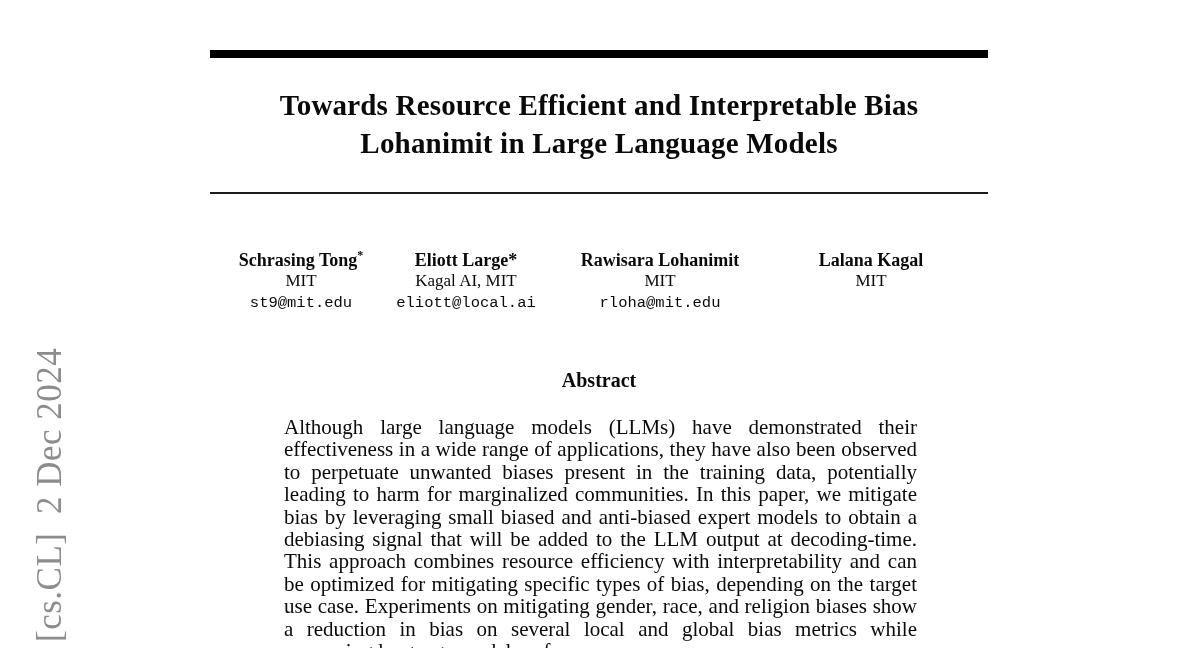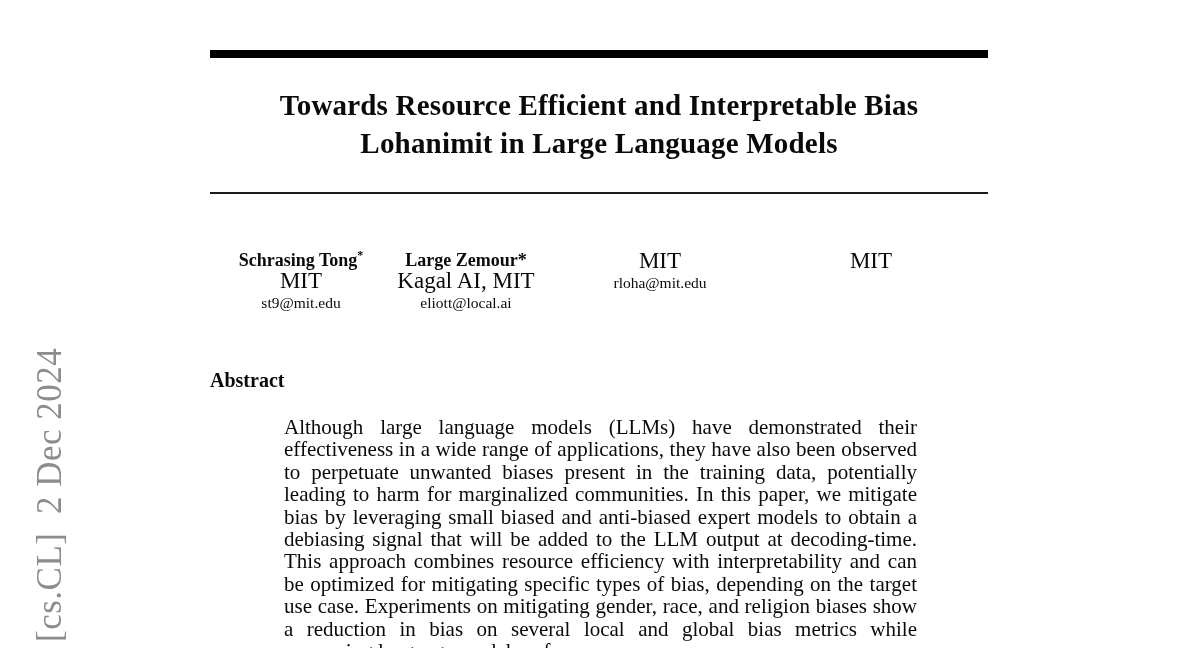--- a/index.html
+++ b/index.html
@@ -51,36 +51,36 @@
   .author-name {
     font-weight: bold;
     font-size: 18px;
     line-height: 20px;
   }
   .author-name sup {
     font-size: 12px;
     line-height: 0;
   }
   .author-affil {
-    font-size: 23px;
+    font-size: 17px;
     line-height: 20px;
     margin-top: 1px;
   }
   .author-email {
-    font-family: Liberation Serif, serif;
+    font-family: Liberation Mono, monospace;
     font-size: 15.5px;
     line-height: 18px;
     margin-top: 3px;
   }
 
   .abstract-heading {
     position: absolute;
     left: 210px; top: 369px;
     width: 778px;
-    text-align: left;
+    text-align: center;
     font-weight: bold;
     font-size: 20px;
   }
 
   .abstract-body {
     position: absolute;
     left: 284px; top: 416px;
     width: 633px;
     font-size: 21px;
     line-height: 22.4px;
@@ -115,31 +115,33 @@
 
   <div class="rule-thin"></div>
 
   <div class="author-col c1">
     <div class="author-name"><span>Schrasing Tong</span><sup>*</sup></div>
     <div class="author-affil">MIT</div>
     <div class="author-email">st9@mit.edu</div>
   </div>
 
   <div class="author-col c2">
-    <div class="author-name"><span>Large Zemour</span><span>*</span></div>
+    <div class="author-name"><span>Eliott Large</span><span>*</span></div>
     <div class="author-affil">Kagal AI, MIT</div>
     <div class="author-email">eliott@local.ai</div>
   </div>
 
   <div class="author-col c3">
+    <div class="author-name"><span>Rawisara Lohanimit</span></div>
     <div class="author-affil">MIT</div>
     <div class="author-email">rloha@mit.edu</div>
   </div>
 
   <div class="author-col c4">
+    <div class="author-name"><span>Lalana Kagal</span></div>
     <div class="author-affil">MIT</div>
   </div>
 
   <div class="abstract-heading">Abstract</div>
 
   <div class="abstract-body">Although large language models (LLMs) have demonstrated their effectiveness in a wide range of applications, they have also been observed to perpetuate unwanted biases present in the training data, potentially leading to harm for marginalized communities. In this paper, we mitigate bias by leveraging small biased and anti-biased expert models to obtain a debiasing signal that will be added to the LLM output at decoding-time. This approach combines resource efficiency with interpretability and can be optimized for mitigating specific types of bias, depending on the target use case. Experiments on mitigating gender, race, and religion biases show a reduction in bias on several local and global bias metrics while preserving language model performance.</div>
 
 </div>
 
 </body></html>

